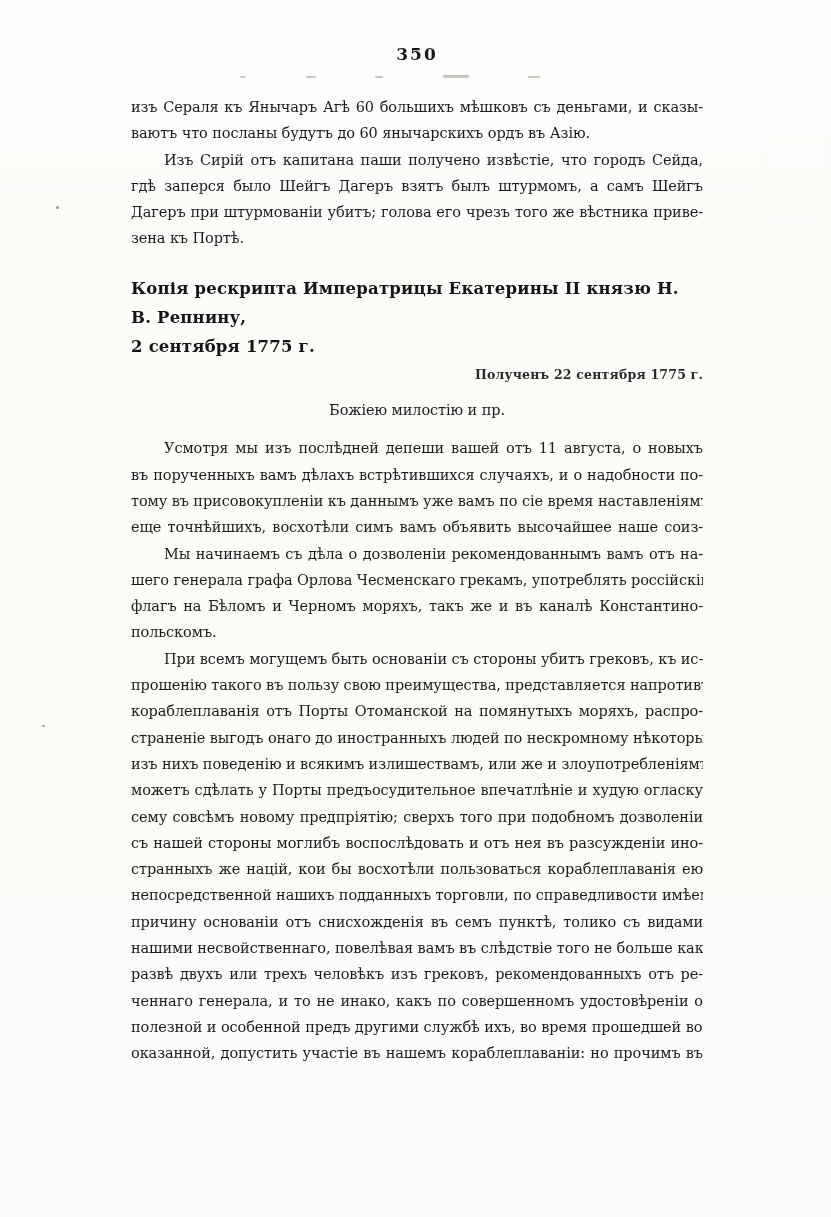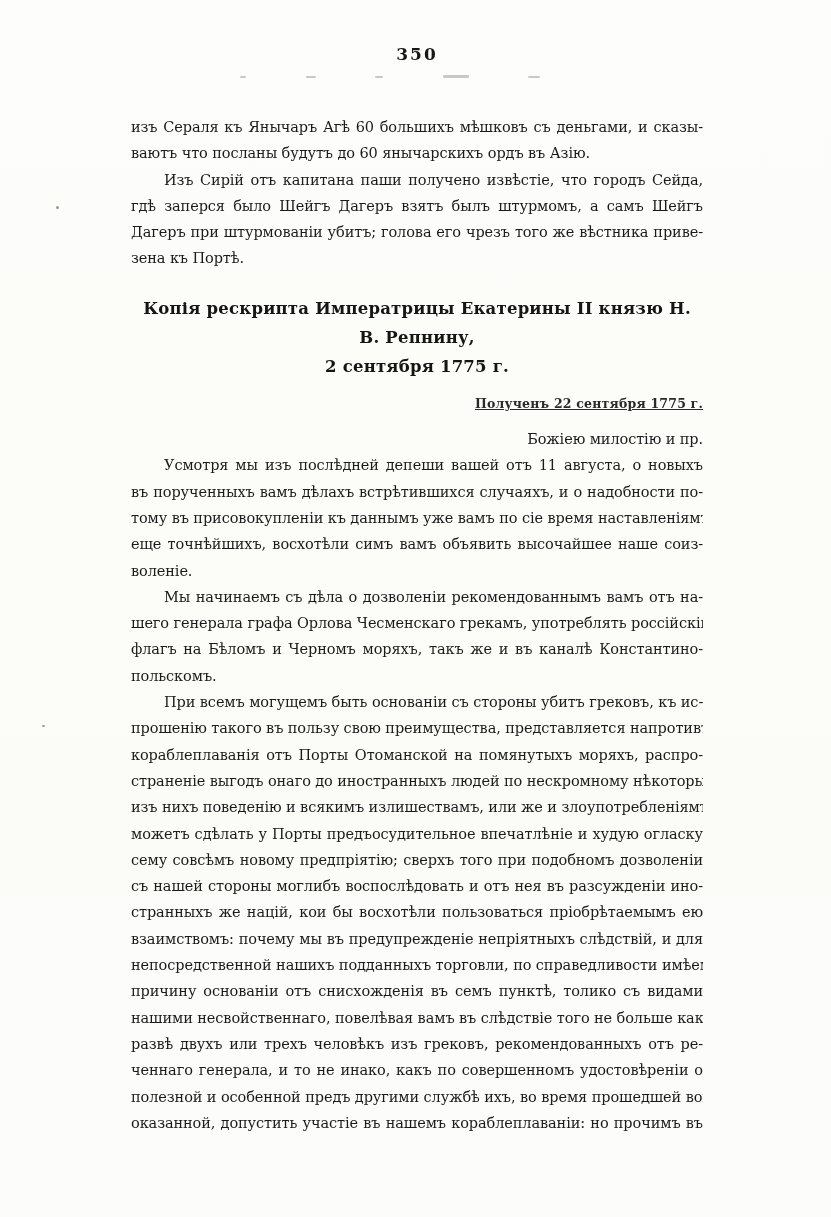--- a/index.html
+++ b/index.html
@@ -49,61 +49,60 @@
     border-radius: 1px;
   }
   .smudge i:nth-child(1){width: 6px;}
   .smudge i:nth-child(2){width: 10px;}
   .smudge i:nth-child(3){width: 8px;}
   .smudge i:nth-child(4){width: 26px; height:3px;}
   .smudge i:nth-child(5){width: 12px;}
   
   .text-column {
     position: absolute;
-    top: 114px;
+    top: 94px;
     left: 131px;
     width: 572px;
     font-size: 14.5px;
     line-height: 26.3px;
     letter-spacing: -0.1px;
   }
   .paragraph { margin: 0; }
   .line {
     text-align: justify;
     text-align-last: justify;
     white-space: nowrap;
     overflow: hidden;
     height: 26.3px;
   }
   .line.lastline { text-align-last: left; }
   .line.indent { padding-left: 33px; }
   .article-heading {
     margin-top: 22px;
-    text-align: center;
+    text-align: left;
     font-weight: bold;
     font-size: 16.5px;
     line-height: 29px;
     letter-spacing: 0.2px;
     color: #151515;
   }
   .received-note {
-    margin-top: 10px;
+    margin-top: 1px;
     text-align: right;
     font-size: 12.5px;
     font-weight: bold;
     letter-spacing: 0.2px;
     color: #2a2a2a;
-    text-decoration: underline;
   }
   .salutation {
     margin-top: 9px;
-    text-align: right;
+    text-align: center;
     line-height: 26.3px;
   }
-  .para-after-salutation { margin-top: 0; }
+  .para-after-salutation { margin-top: 12px; }
   
   .speck {
     position: absolute;
     background: #55554f;
     border-radius: 50%;
     opacity: 0.6;
   }
   .speck-1 { left: 56px; top: 206px; width: 3px; height: 3px; }
   .speck-2 { left: 42px; top: 725px; width: 3px; height: 2px; }
 </style>
@@ -147,41 +146,39 @@
 
     <div class="received-note">Полученъ 22 сентября 1775 г.</div>
 
     <div class="salutation">Божіею милостію и пр.</div>
 
     <div class="paragraph para-after-salutation">
         <div class="line indent">Усмотря мы изъ послѣдней депеши вашей отъ 11 августа, о новыхъ</div>
         <div class="line">въ порученныхъ вамъ дѣлахъ встрѣтившихся случаяхъ, и о надобности по-</div>
         <div class="line">тому въ присовокупленіи къ даннымъ уже вамъ по сіе время наставленіямъ,</div>
         <div class="line">еще точнѣйшихъ, восхотѣли симъ вамъ объявить высочайшее наше соиз-</div>
-        <div class="line lastline">воленіе.</div>
       </div>
 
     <div class="paragraph">
         <div class="line indent">Мы начинаемъ съ дѣла о дозволеніи рекомендованнымъ вамъ отъ на-</div>
         <div class="line">шего генерала графа Орлова Чесменскаго грекамъ, употреблять россійскій</div>
         <div class="line">флагъ на Бѣломъ и Черномъ моряхъ, такъ же и въ каналѣ Константино-</div>
         <div class="line lastline">польскомъ.</div>
       </div>
 
     <div class="paragraph">
         <div class="line indent">При всемъ могущемъ быть основаніи съ стороны убитъ грековъ, къ ис-</div>
         <div class="line">прошенію такого въ пользу свою преимущества, представляется напротивъ</div>
         <div class="line">кораблеплаванія отъ Порты Отоманской на помянутыхъ моряхъ, распро-</div>
         <div class="line">страненіе выгодъ онаго до иностранныхъ людей по нескромному нѣкоторыхъ</div>
         <div class="line">изъ нихъ поведенію и всякимъ излишествамъ, или же и злоупотребленіямъ</div>
         <div class="line">можетъ сдѣлать у Порты предъосудительное впечатлѣніе и худую огласку</div>
         <div class="line">сему совсѣмъ новому предпріятію; сверхъ того при подобномъ дозволеніи</div>
         <div class="line">съ нашей стороны моглибъ воспослѣдовать и отъ нея въ разсужденіи ино-</div>
-        <div class="line">странныхъ же націй, кои бы восхотѣли пользоваться пріобрѣтаемымъ ею</div>
-        <div class="line">взаимствомъ: почему мы въ предупрежденіе непріятныхъ слѣдствій, и для</div>
+        <div class="line">странныхъ же націй, кои бы восхотѣли пользоваться кораблеплаванія ею</div>
         <div class="line">непосредственной нашихъ подданныхъ торговли, по справедливости имѣемъ</div>
         <div class="line">причину основаніи отъ снисхожденія въ семъ пунктѣ, толико съ видами</div>
         <div class="line">нашими несвойственнаго, повелѣвая вамъ въ слѣдствіе того не больше какъ</div>
         <div class="line">развѣ двухъ или трехъ человѣкъ изъ грековъ, рекомендованныхъ отъ ре-</div>
         <div class="line">ченнаго генерала, и то не инако, какъ по совершенномъ удостовѣреніи о</div>
         <div class="line">полезной и особенной предъ другими службѣ ихъ, во время прошедшей войны</div>
         <div class="line">оказанной, допустить участіе въ нашемъ кораблеплаваніи: но прочимъ въ</div>
       </div>
 
   </div>

